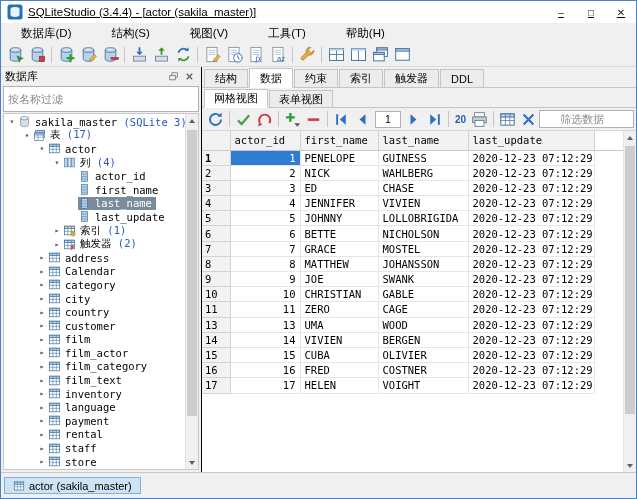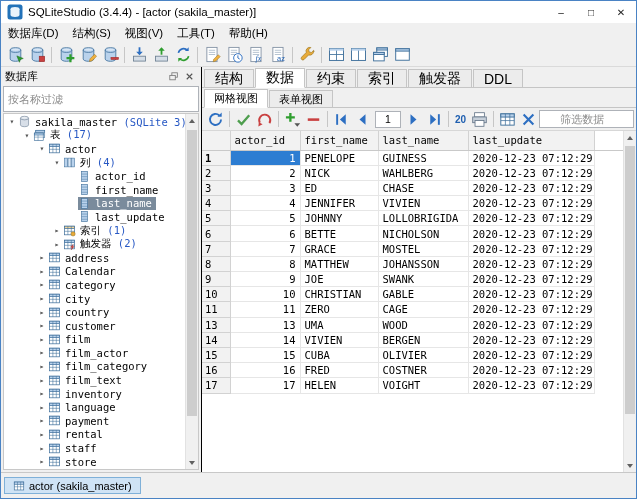--- a/index.html
+++ b/index.html
@@ -1,30 +1,30 @@
 <!DOCTYPE html>
 <html><head>
 <meta charset="utf-8">
 <style>
   *{margin:0;padding:0;box-sizing:border-box;}
   html,body{width:637px;height:499px;}
   body{font-family:"Liberation Sans","DejaVu Sans",sans-serif;background:#8a8a8a;font-size:12px;color:#000;}
   .window{width:637px;height:499px;border:1px solid #4a83c4;background:#f0f0f0;display:flex;flex-direction:column;overflow:hidden;}
 
   
-  .titlebar{flex:0 0 22px;background:#fff;display:flex;align-items:center;}
+  .titlebar{flex:0 0 22px;background:#fff;display:flex;align-items:center;text-decoration:underline;}
   .app-icon{width:16px;height:16px;margin:0 5px 0 6px;flex:0 0 16px;}
   .app-icon svg{width:16px;height:16px;display:block;}
   .title-text{font-size:11.5px;white-space:nowrap;}
   .win-controls{margin-left:auto;display:flex;height:100%;}
   .win-btn{width:30px;height:100%;display:flex;align-items:center;justify-content:center;font-size:10px;color:#222;}
 
   
   .menubar{flex:0 0 20px;background:#f0f0f0;display:flex;align-items:stretch;font-size:11.5px;}
-  .menu-item{padding:0 7px;display:flex;align-items:center;cursor:default;}
+  .menu-item{padding:0 20px;display:flex;align-items:center;cursor:default;}
 
   
   .toolbar{flex:0 0 24px;background:#f0f0f0;border-bottom:1px solid #dadada;display:flex;align-items:center;padding:0 3px;}
   .tb-btn{width:22px;height:22px;display:flex;align-items:center;justify-content:center;border-radius:2px;}
   .tb-ic{width:17px;height:17px;display:block;}
   .tb-ic svg{width:17px;height:17px;display:block;}
   .tb-sep{width:1px;height:16px;background:#c6c6c6;margin:0 3px;flex:0 0 1px;}
 
   .main{flex:1;display:flex;min-height:0;}
 
@@ -55,21 +55,21 @@
   .arr-up{width:0;height:0;border-left:3.5px solid transparent;border-right:3.5px solid transparent;border-bottom:4.5px solid #606060;}
   .arr-down{width:0;height:0;border-left:3.5px solid transparent;border-right:3.5px solid transparent;border-top:4.5px solid #606060;}
   .sb-track{flex:1;position:relative;}
   .sb-thumb{position:absolute;left:1px;right:1px;background:#cdcdcd;}
   .tree-thumb{top:3px;height:87%;}
   .grid-thumb{top:2px;height:85%;}
 
   
   .right-panel{flex:1;display:flex;flex-direction:column;min-width:0;background:#f0f0f0;}
   .tabs{flex:0 0 21px;display:flex;align-items:flex-end;padding-left:2px;border-bottom:1px solid #c5c5c5;}
-  .tab{height:18px;display:flex;align-items:center;padding:0 10px;font-size:14px;background:#ececec;border:1px solid #c5c5c5;border-bottom:none;margin-right:1px;}
+  .tab{height:18px;display:flex;align-items:center;padding:0 10px;font-size:11px;background:#ececec;border:1px solid #c5c5c5;border-bottom:none;margin-right:1px;}
   .tab.active{height:20px;background:#fff;margin-bottom:-1px;border-bottom:1px solid #fff;}
   .subtabs{flex:0 0 20px;display:flex;align-items:flex-end;padding-left:2px;border-bottom:1px solid #c5c5c5;background:#f0f0f0;}
   .subtab{height:17px;display:flex;align-items:center;padding:0 9px;font-size:11px;background:#ececec;border:1px solid #c5c5c5;border-bottom:none;margin-right:1px;}
   .subtab.active{height:19px;background:#fff;margin-bottom:-1px;border-bottom:1px solid #fff;}
 
   
   .data-toolbar-row{flex:0 0 23px;display:flex;align-items:center;background:#f0f0f0;border-bottom:1px solid #d7d7d7;padding:0 3px;}
   .dt-buttons{display:flex;align-items:center;}
   .dt-btn{width:21px;height:21px;display:flex;align-items:center;justify-content:center;}
   .dt-btn.txt{width:auto;padding:0 3px;font-size:10px;color:#1f5fb0;font-weight:bold;}

